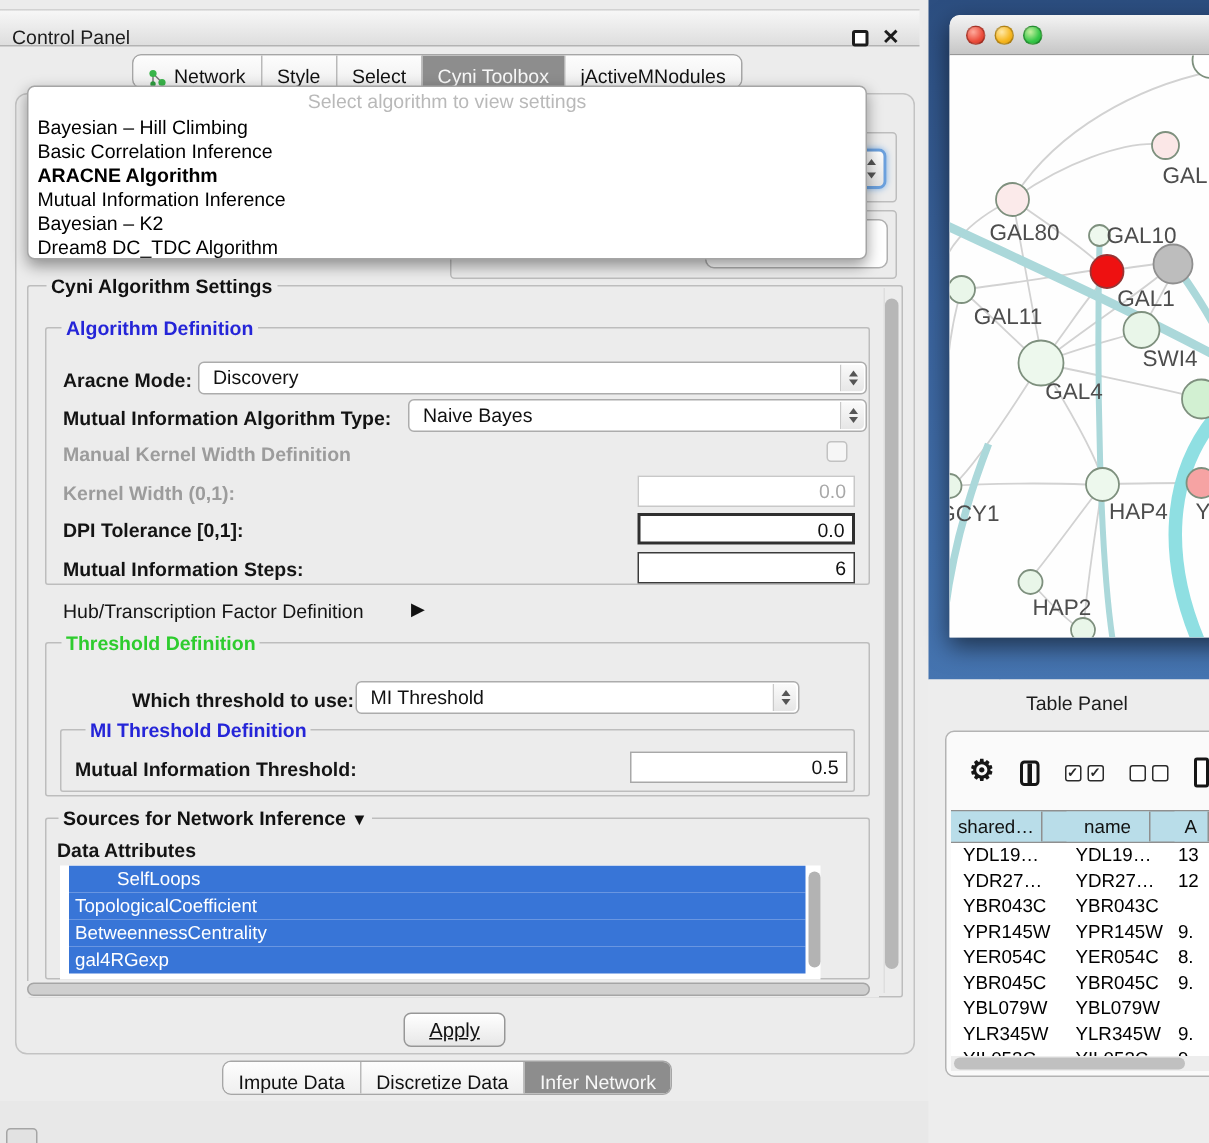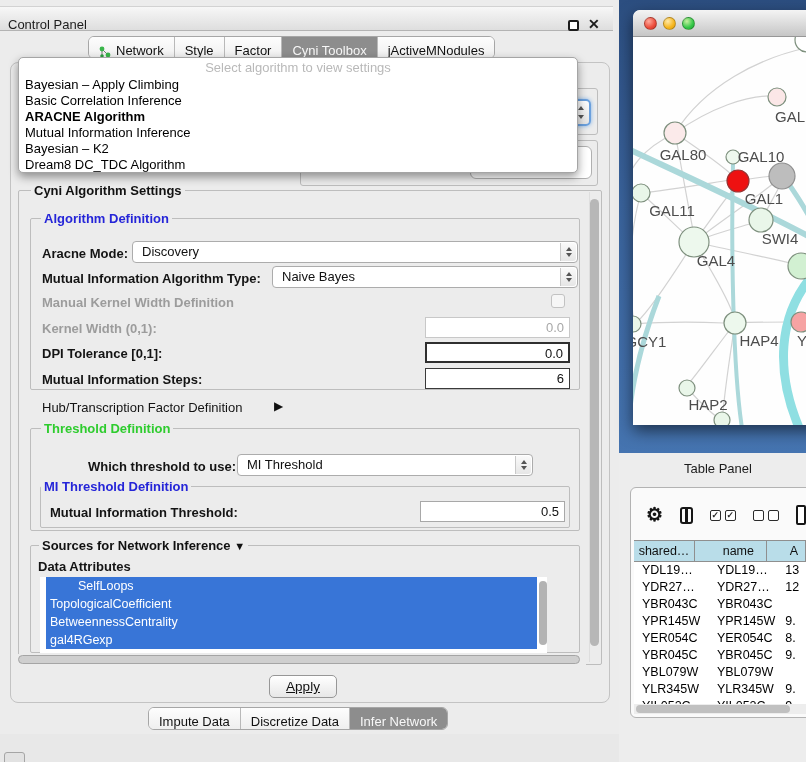--- a/index.html
+++ b/index.html
@@ -168,21 +168,21 @@
           <circle cx="3" cy="3" r="2.4" fill="#39b54a"></circle>
           <circle cx="9" cy="9" r="2.4" fill="#39b54a"></circle>
           <circle cx="3" cy="10" r="1.8" fill="#2e9e3f"></circle>
         </svg>
         <span>Network</span>
       </div>
       <div class="seg">
         <span>Style</span>
       </div>
       <div class="seg">
-        <span>Factor</span>
+        <span>Select</span>
       </div>
       <div class="seg selected">
         <span>Cyni Toolbox</span>
       </div>
       <div class="seg">
         <span>jActiveMNodules</span>
       </div>
     </div>
 
   <div id="outer-panel" class="abs"></div>
@@ -191,21 +191,21 @@
   <div id="frag-combo-stepper" class="abs">
     <div style="position:absolute;left:4px;top:5px;" class="tri-up"></div>
     <div style="position:absolute;left:4px;bottom:5px;" class="tri-down"></div>
   </div>
   <div class="abs fragment-box" style="left:300px; top:140px; width:298px; height:46px;"></div>
   <div id="frag-combo2" class="abs"></div>
 
   <div id="algo-overlay" class="abs">
     <div id="algo-prompt">Select algorithm to view settings</div>
     <div id="algo-items">
-        <div class="algo-item">Bayesian – Apply Climbing</div>
+        <div class="algo-item">Bayesian – Hill Climbing</div>
         <div class="algo-item">Basic Correlation Inference</div>
         <div class="algo-item selected">ARACNE Algorithm</div>
         <div class="algo-item">Mutual Information Inference</div>
         <div class="algo-item">Bayesian – K2</div>
         <div class="algo-item">Dream8 DC_TDC Algorithm</div>
       </div>
   </div>
 
   <div class="abs groupbox" style="left:18px; top:190px; width:584px; height:475px;">
     <span class="legend" style="left:12px;">Cyni Algorithm Settings</span>
@@ -247,21 +247,21 @@
   </div>
   <span class="flabel" style="left:88px; top:459px;">Which threshold to use:</span>
   <div class="combo abs" style="left:237px; top:454px; width:296px;">
     <span>MI Threshold</span>
     <span class="stepper">
         <span class="tri-up"></span>
         <span class="tri-down"></span>
       </span>
   </div>
   <div class="abs groupbox" style="left:40px; top:486px; width:530px; height:42px;">
-    <span class="legend blue" style="left:0;text-align:center;">MI Threshold Definition</span>
+    <span class="legend blue" style="left:16px;text-align:center;">MI Threshold Definition</span>
   </div>
   <span class="flabel" style="left:50px; top:505px;">Mutual Information Threshold:</span>
   <div id="mithr-input" class="abs numinput" style="left:420px; top:501px; width:145px;">0.5</div>
 
   <div class="abs groupbox" style="left:30px; top:545px; width:550px; height:108px;">
     <span class="legend" style="left:8px;">
       <span>Sources for Network Inference</span>
       <span class="arrow-down">▼</span>
     </span>
   </div>

